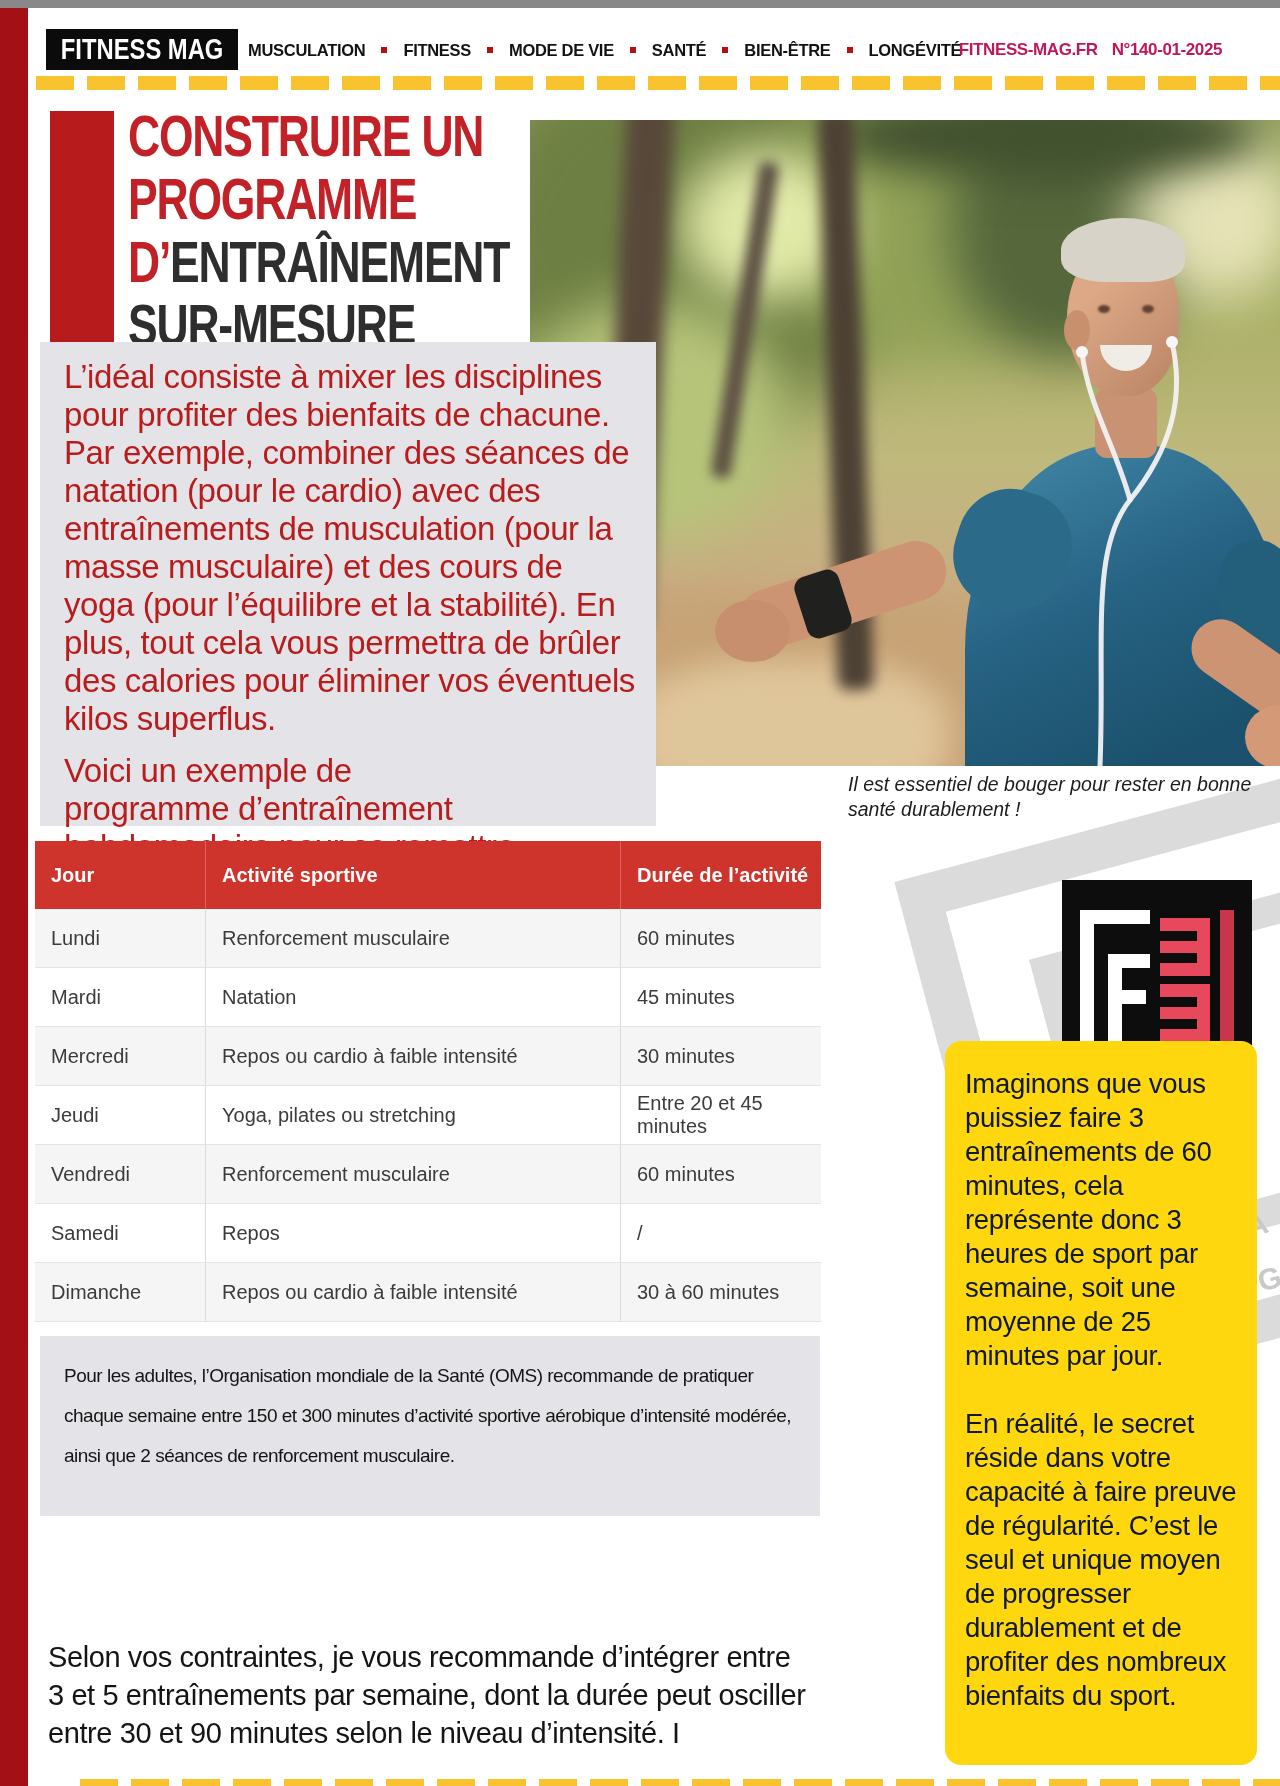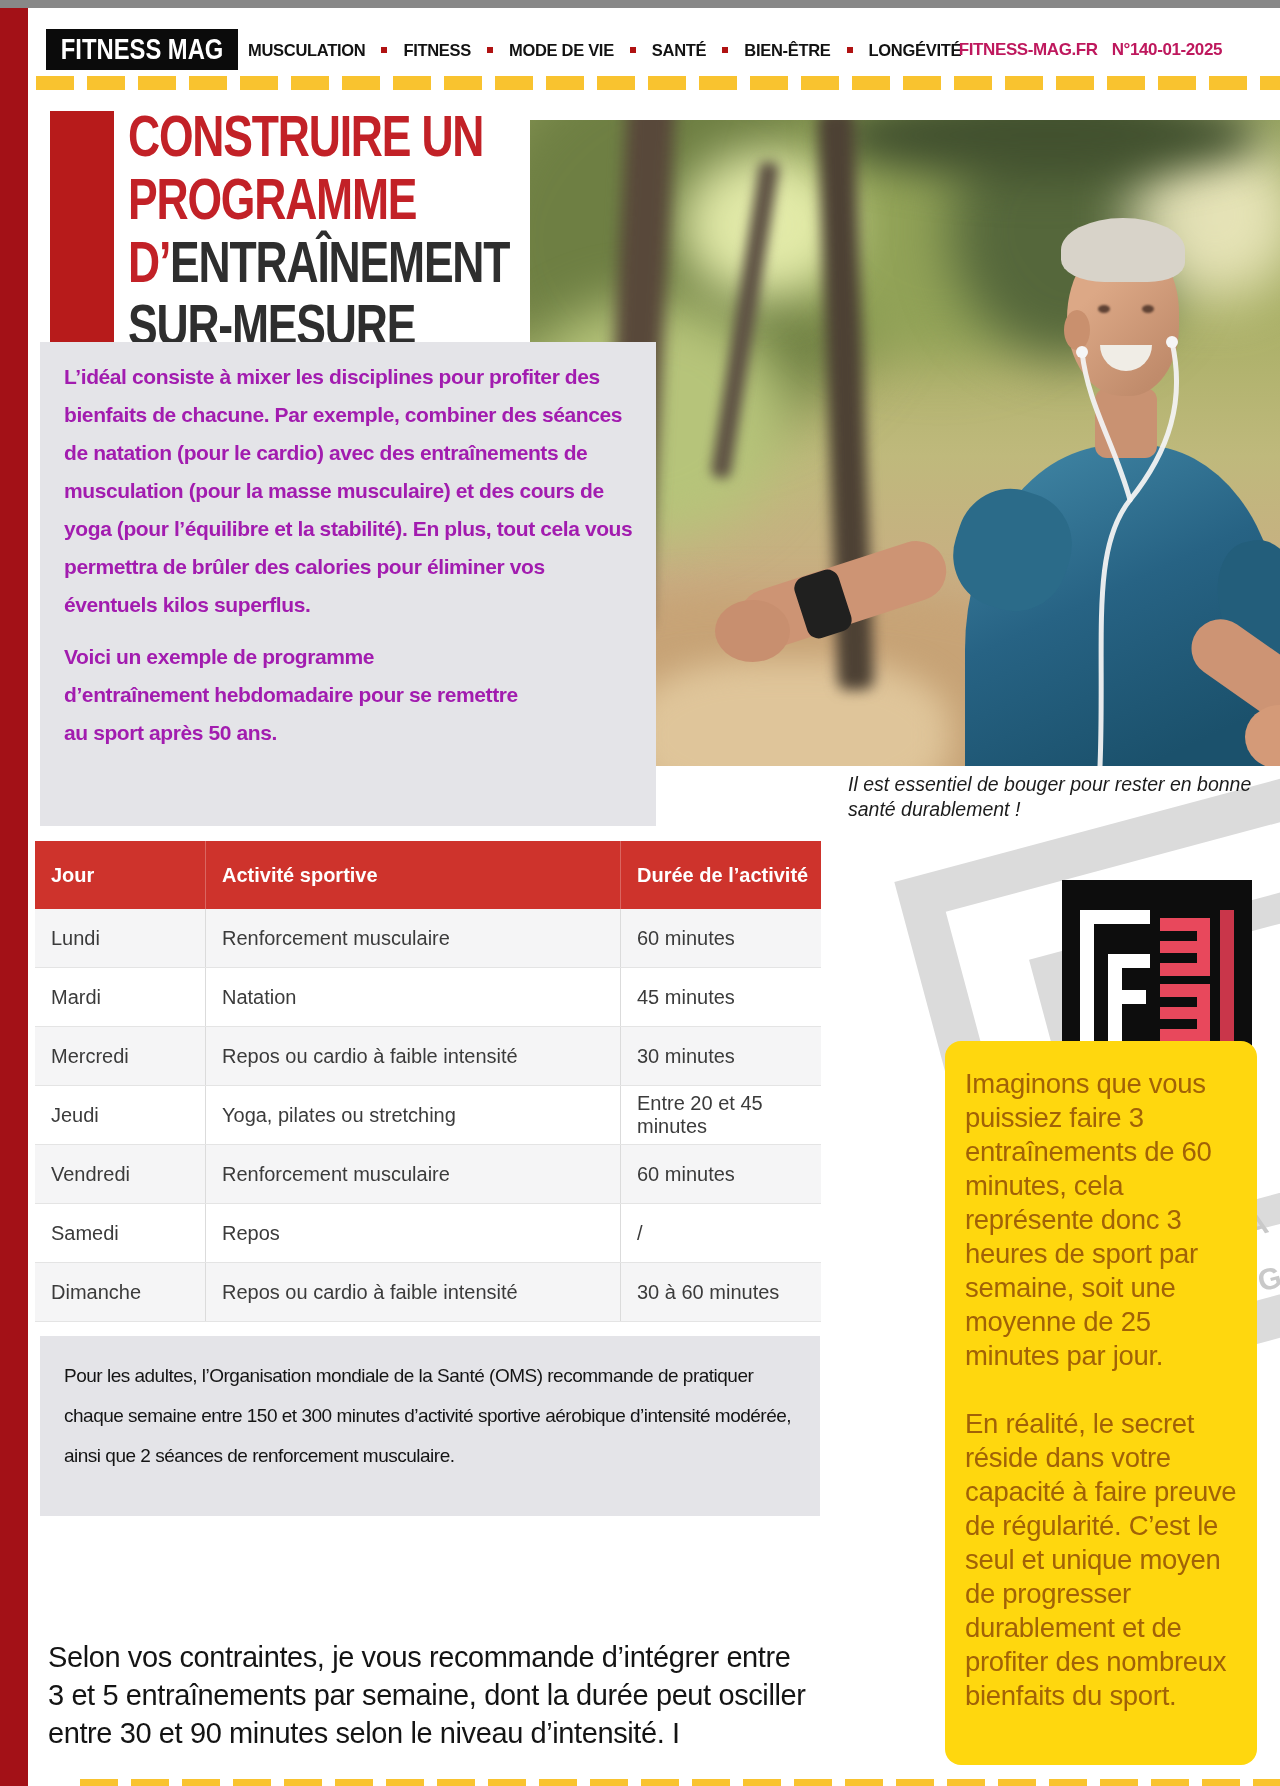--- a/index.html
+++ b/index.html
@@ -65,21 +65,21 @@
   .ph-sleeveR{left:690px;top:420px;width:85px;height:130px;background:#235e7b;border-radius:45%;transform:rotate(-12deg);}
   .ph-forearmR{left:655px;top:520px;width:130px;height:58px;background:#cd9474;border-radius:30px;transform:rotate(35deg);}
   .ph-handR{left:715px;top:585px;width:70px;height:64px;background:#d49a78;}
   .cord-svg{position:absolute;left:0;top:0;}
 
   .photo-caption{left:848px;top:764px;width:436px;font-style:italic;font-size:19.5px;line-height:25px;
     color:#1c1c1c;z-index:2;}
 
   
   .intro-box{left:40px;top:334px;width:616px;height:484px;background:#E4E4E8;padding:16px 20px 16px 24px;z-index:2;}
-  .intro-box p{margin:0;font-size:21px;line-height:38px;color:#a21caf;letter-spacing:-0.4px;font-weight:bold;}
+  .intro-box p{margin:0;font-size:33px;line-height:38px;color:#b91c1c;letter-spacing:-0.4px;}
   .intro-p2{margin-top:14px !important;max-width:460px;}
 
   
   .program-table{left:35px;top:833px;width:786px;z-index:2;}
   .t-head{display:flex;height:68px;background:#CE332C;color:#fff;font-weight:bold;font-size:20px;align-items:stretch;}
   .t-row{display:flex;height:59px;font-size:20px;color:#3b3b3b;border-bottom:1px solid #E4E4E4;background:#fff;align-items:stretch;}
   .t-row.alt{background:#F5F5F6;}
   .t-cell{display:flex;align-items:center;padding-left:16px;height:100%;}
   .c1{width:170px;} .c2{width:415px;border-left:1px solid #DBDBDB;} .c3{width:201px;border-left:1px solid #DBDBDB;}
   .t-head .c2,.t-head .c3{border-left:1px solid rgba(255,255,255,.25);}
@@ -87,21 +87,21 @@
   
   .watermark{left:955px;top:795px;width:540px;height:540px;transform:rotate(-15deg);z-index:1;}
   .wm-outer{position:absolute;left:0;top:0;right:0;bottom:0;border:42px solid #DBDBDB;}
   .wm-inner{position:absolute;left:110px;top:110px;right:110px;bottom:110px;border:30px solid #DBDBDB;}
   .wm-letter{font-size:30px;font-weight:bold;color:#C9C9C9;z-index:1;transform:rotate(-15deg);}
   .logo-box{left:1062px;top:872px;width:190px;height:190px;z-index:2;}
 
   
   .sidebar-note{left:945px;top:1033px;width:312px;height:724px;background:#FFD70E;border-radius:16px;
     padding:26px 20px;z-index:3;}
-  .sidebar-note p{margin:0;font-size:27.5px;line-height:34px;color:#a16207;letter-spacing:-0.3px;}
+  .sidebar-note p{margin:0;font-size:27.5px;line-height:34px;color:#0f172a;letter-spacing:-0.3px;}
   .sidebar-p2{margin-top:34px !important;}
 
   
   .oms-box{left:40px;top:1328px;width:780px;height:180px;background:#E4E4E8;padding:20px 24px;z-index:2;}
   .oms-box p{margin:0;font-size:19px;line-height:40px;color:#141414;letter-spacing:-0.5px;}
 
   .question-heading{left:48px;top:1514px;width:790px;font-size:30px;font-weight:bold;line-height:37px;
     color:#0b0b0b;letter-spacing:-0.5px;z-index:2;}
   .answer-paragraph{left:48px;top:1630px;width:760px;font-size:29px;line-height:38px;color:#141414;
     letter-spacing:-0.4px;z-index:2;}

